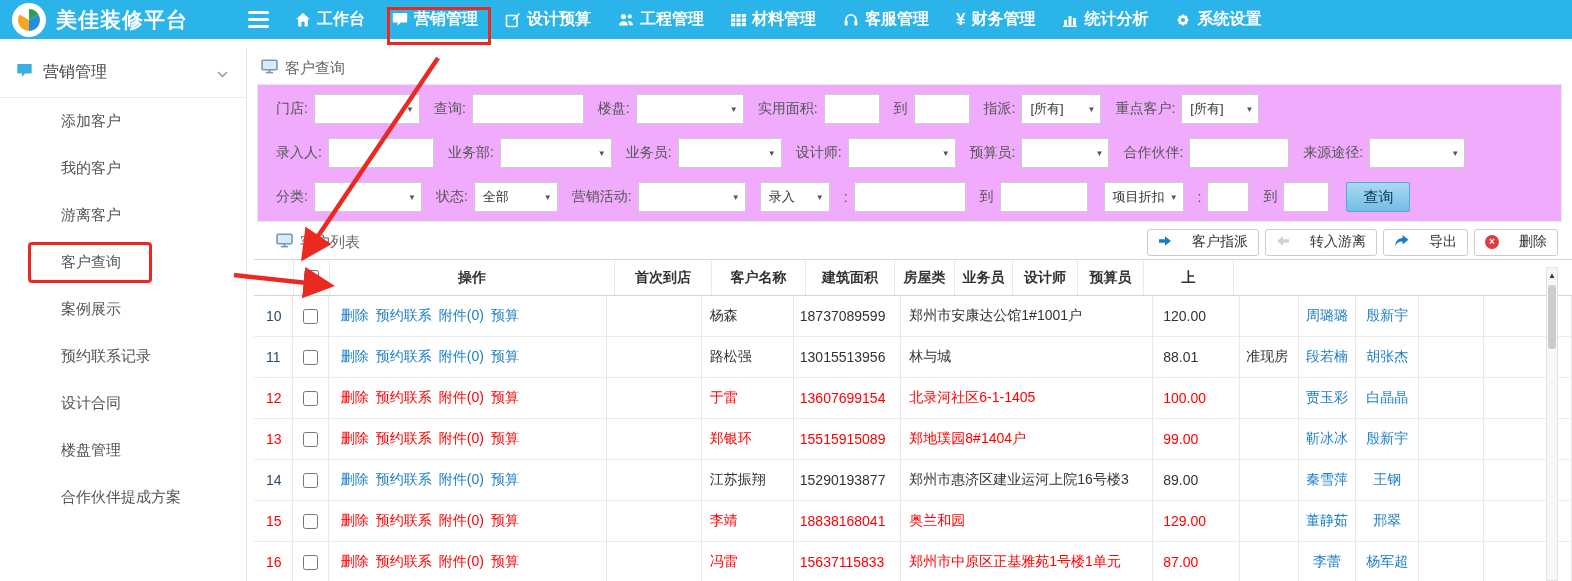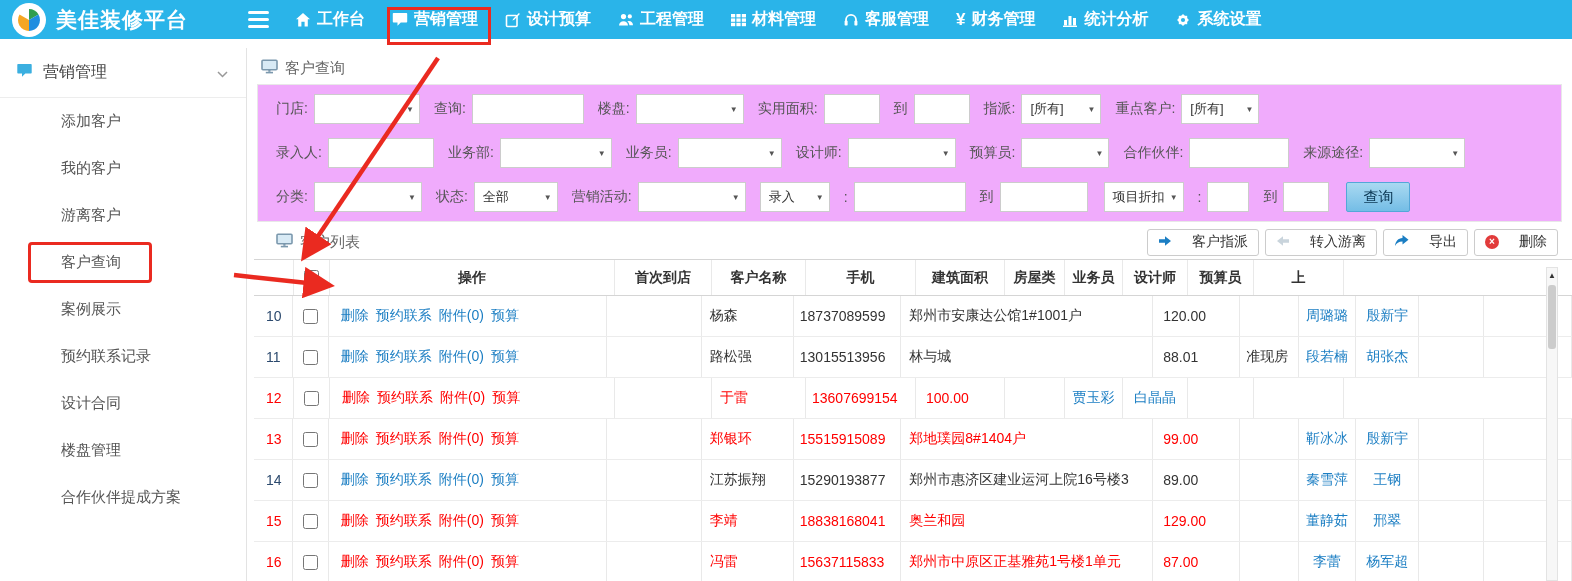--- a/index.html
+++ b/index.html
@@ -366,21 +366,20 @@
 
   <div class="table">
     <div class="tr thead">
       <div class="c co-num"></div>
       <div class="c co-chk">
           <input type="checkbox" style="">
         </div>
       <div class="c co-ops">操作</div>
       <div class="c co-first">首次到店</div>
       <div class="c co-name">客户名称</div>
-      <div class="c co-phone">手机</div>
       <div class="c co-area">建筑面积</div>
       <div class="c co-house">房屋类</div>
       <div class="c co-sales">业务员</div>
       <div class="c co-des">设计师</div>
       <div class="c co-bud">预算员</div>
       <div class="c co-up">上</div>
     </div>
 
     <div class="tr">
       <div class="c co-num">10</div>
@@ -435,20 +434,21 @@
         </div>
       <div class="c co-ops ops">
           <a>删除</a>
           <a>预约联系</a>
           <a>附件(0)</a>
           <a>预算</a>
         </div>
       <div class="c co-first"></div>
       <div class="c co-name">于雷</div>
       <div class="c co-phone">13607699154</div>
+      <div class="c co-addr">北录河社区6-1-1405</div>
       <div class="c co-area">100.00</div>
       <div class="c co-house"></div>
       <div class="c co-sales lk">贾玉彩</div>
       <div class="c co-des lk">白晶晶</div>
       <div class="c co-bud"></div>
       <div class="c co-up"></div>
     </div>
 
     <div class="tr red">
       <div class="c co-num">13</div>

